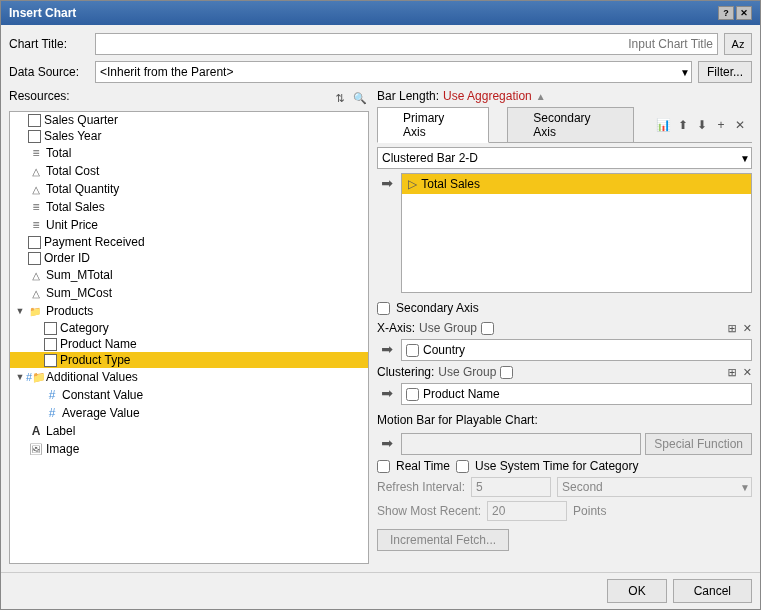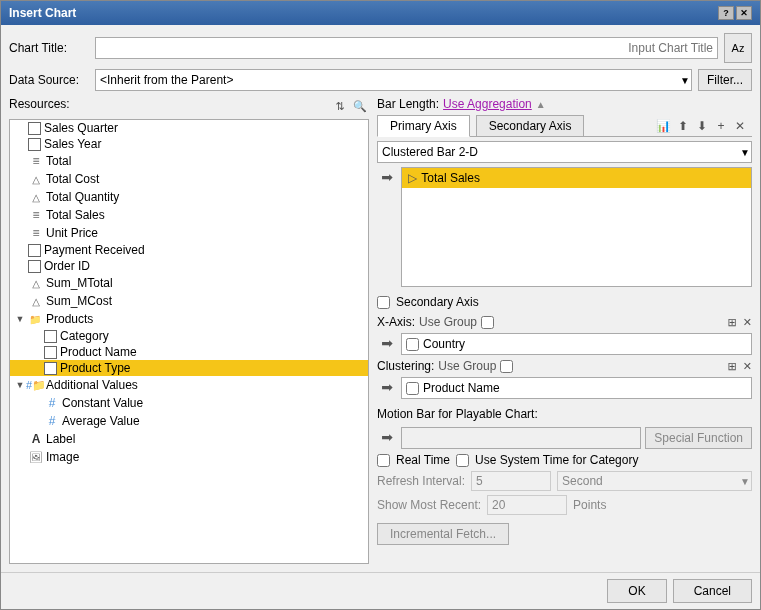--- a/index.html
+++ b/index.html
@@ -70,21 +70,21 @@
       border: 1px solid #aaa;
       background: white;
       padding: 2px 4px;
       font-size: 12px;
       color: #a21caf;
       text-align: right;
     }
 
     .form-button-right {
       width: 28px;
-      height: 30px;
+      height: 22px;
       border: 1px solid #aaa;
       background: #e8e8e8;
       display: flex;
       align-items: center;
       justify-content: center;
       cursor: pointer;
       font-size: 11px;
     }
 
     .dropdown-wrapper {
@@ -229,27 +229,27 @@
       font-size: 12px;
     }
 
     .axis-tabs {
       display: flex;
       border-bottom: 1px solid #aaa;
       align-items: center;
     }
 
     .axis-tab {
-      padding: 3px 12px;
+      padding: 3px 25px;
       border: 1px solid #aaa;
       border-bottom: none;
       background: #e8e8e8;
       cursor: pointer;
       font-size: 12px;
-      margin-right: 6px;
+      margin-right: 18px;
     }
 
     .axis-tab.active {
       background: white;
       border-bottom: 1px solid white;
       margin-bottom: -1px;
       z-index: 1;
     }
 
     .axis-tab-spacer {
@@ -661,21 +661,21 @@
             <div class="tree-icon" style="color:#555;font-size:11px;">🖼</div>
             <span class="tree-item-text">Image</span>
           </div>
         </div>
       </div>
 
       <div class="right-panel">
 
         <div class="bar-length-row">
           <span>Bar Length:</span>
-          <span style="color:#a21caf;text-decoration:underline;">Use Aggregation</span>
+          <span style="color:#b91c1c;">Use Aggregation</span>
           <span style="font-size:10px;color:#888;">▲</span>
         </div>
 
         <div class="axis-tabs">
           <div class="axis-tab active">Primary Axis</div>
           <div class="axis-tab">Secondary Axis</div>
           <div class="axis-tab-spacer"></div>
           <div class="tab-icons">
             <span class="tab-icon-btn">📊</span>
             <span class="tab-icon-btn">⬆</span>

